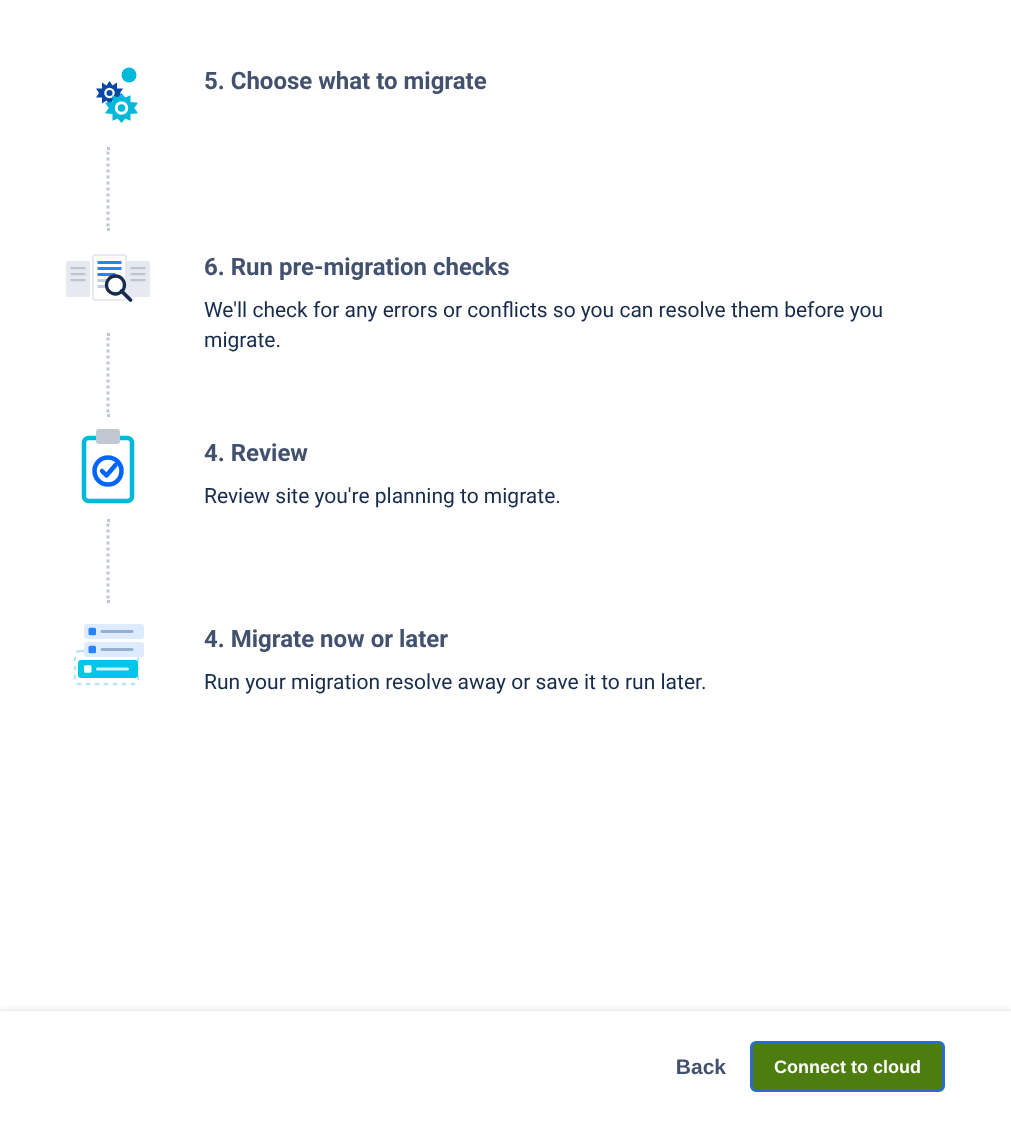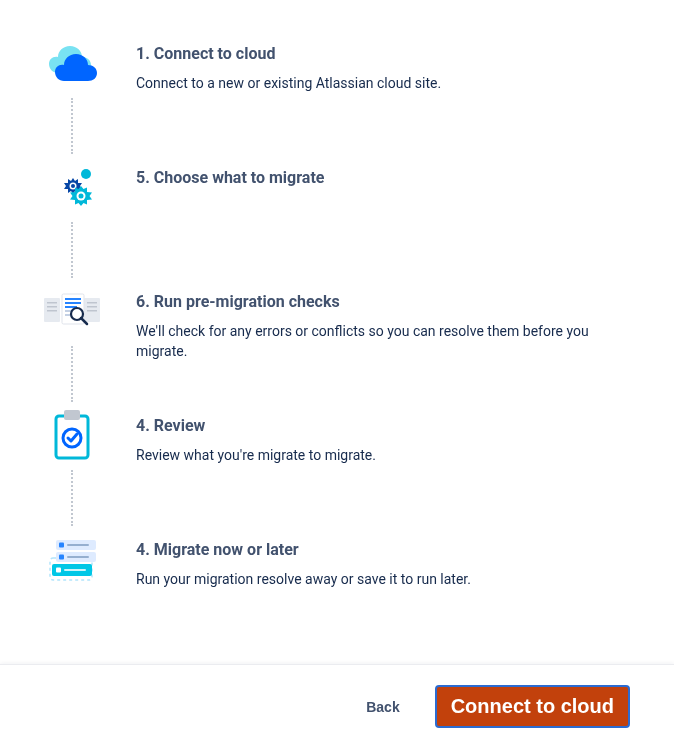--- a/index.html
+++ b/index.html
@@ -58,63 +58,48 @@
       position: absolute;
       bottom: 0;
       left: 0;
       right: 0;
       border-top: 1px solid #EBECF0;
       box-shadow: 0 -1px 4px rgba(9,30,66,0.06);
       padding: 20px 44px 24px;
       display: flex;
       justify-content: flex-end;
       align-items: center;
-      gap: 31px;
+      gap: 12px;
       background: #fff;
     }
     .btn-link {
       background: none;
       border: none;
       font-size: 14px;
       font-weight: 600;
       color: #42526E;
       cursor: pointer;
       padding: 8px 4px;
     }
     .btn-primary {
-      background: #c2410c;
+      background: #4d7c0f;
       color: #fff;
       border: 2px solid #2b6bd1;
       border-radius: 4px;
-      font-size: 20px;
+      font-size: 12px;
       font-weight: 600;
       padding: 8px 14px;
       cursor: pointer;
     }
   </style>
 </head>
 <body>
 
 <div class="content">
 
-  <div class="step">
-    <div class="icon-col">
-      <div class="icon-wrap">
-        <svg width="56" height="42" viewBox="0 0 56 42">
-          <path d="M14 14 C14 8 19 3 26 3 C33 3 38 8 38 14 C43 14 47 17 47 22 C47 27 43 30 38 30 L14 30 C9 30 5 26 5 21 C5 16 9 13 14 14 Z" fill="#79E2F2"></path>
-          <path d="M20 22 C20 16 25 11 32 11 C39 11 44 16 44 22 C49 22 53 25 53 30 C53 35 49 38 44 38 L20 38 C15 38 11 34 11 29 C11 24 15 21 20 22 Z" fill="#0065FF"></path>
-        </svg>
-      </div>
-      <div class="connector"></div>
-    </div>
-    <div class="text-col">
-      <div class="step-title">1. Connect to cloud</div>
-      <div class="step-desc">Connect to a new or existing Atlassian cloud site.</div>
-    </div>
-  </div>
 
   <div class="step">
     <div class="icon-col">
       <div class="icon-wrap">
         <svg width="56" height="48" viewBox="0 0 56 48">
           <circle cx="42" cy="10" r="5" fill="#00B8D9"></circle>
           <g transform="translate(20,14)">
             <circle cx="9" cy="9" r="2.5" fill="#00B8D9"></circle>
             <path d="M9 0 L11 3 L14 1 L14 5 L18 5 L16 8 L18 11 L14 11 L14 15 L11 13 L9 16 L7 13 L4 15 L4 11 L0 11 L2 8 L0 5 L4 5 L4 1 L7 3 Z" fill="#0747A6"></path>
             <circle cx="9" cy="8" r="3.5" fill="#fff"></circle>
@@ -171,21 +156,21 @@
           <rect x="6" y="6" width="32" height="42" rx="3" fill="#fff" stroke="#00B8D9" stroke-width="3"></rect>
           <rect x="14" y="0" width="16" height="10" rx="2" fill="#C1C7D0"></rect>
           <circle cx="22" cy="28" r="9" fill="none" stroke="#0065FF" stroke-width="3"></circle>
           <path d="M18 28 L21 31 L27 24" fill="none" stroke="#0065FF" stroke-width="3" stroke-linecap="round" stroke-linejoin="round"></path>
         </svg>
       </div>
       <div class="connector"></div>
     </div>
     <div class="text-col">
       <div class="step-title">4. Review</div>
-      <div class="step-desc">Review what you're migrate to migrate.</div>
+      <div class="step-desc">Review site you're planning to migrate.</div>
     </div>
   </div>
 
   <div class="step">
     <div class="icon-col">
       <div class="icon-wrap">
         <svg width="60" height="44" viewBox="0 0 60 44">
           <rect x="8" y="20" width="42" height="22" rx="3" fill="none" stroke="#B3E5FC" stroke-width="1.5" stroke-dasharray="3,3"></rect>
           <rect x="14" y="2" width="40" height="10" rx="2" fill="#DEEBFF"></rect>
           <rect x="17" y="4.5" width="5" height="5" rx="1" fill="#2684FF"></rect>

